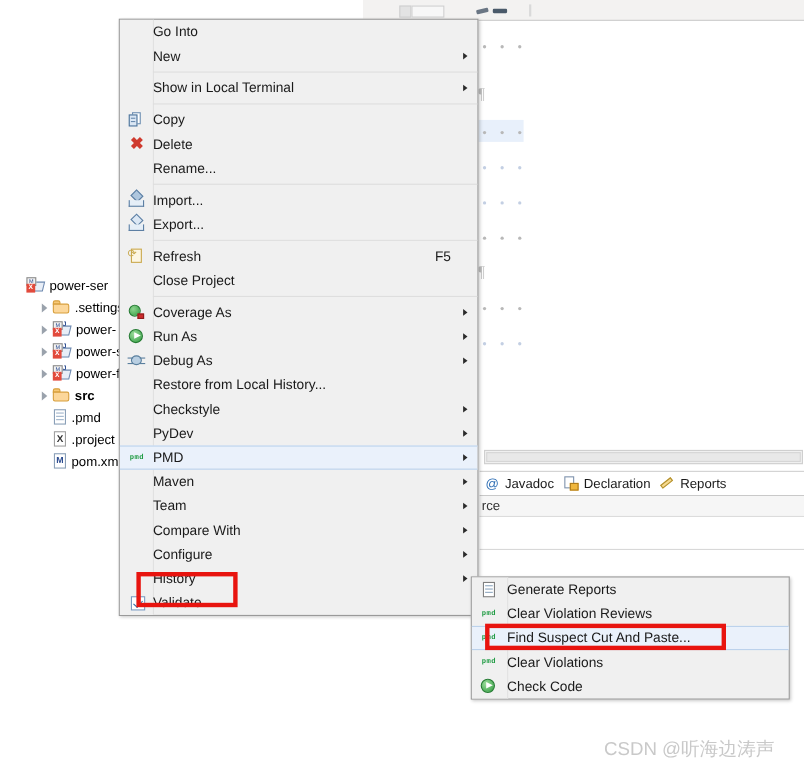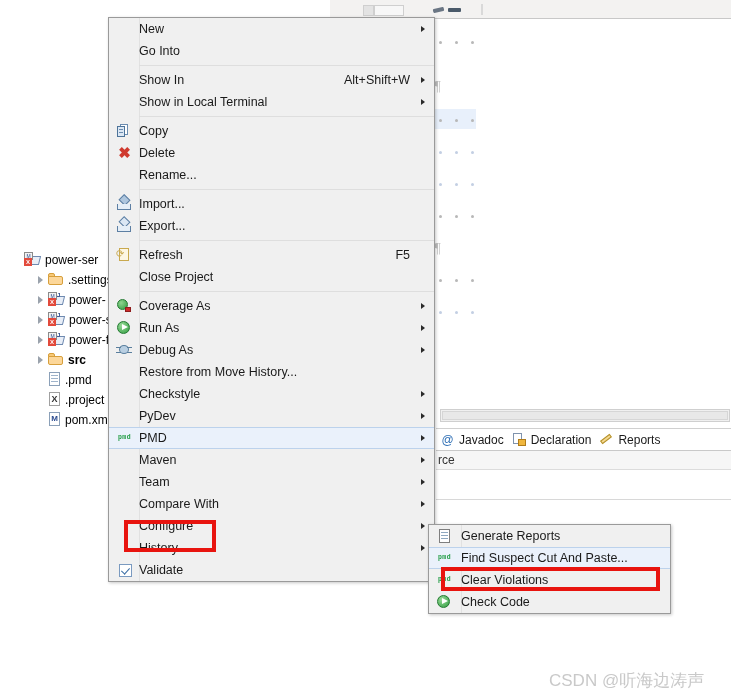--- a/index.html
+++ b/index.html
@@ -95,21 +95,21 @@
   .g-run .tri{position:absolute;left:6px;top:4px;width:0;height:0;border-left:6px solid #fff;border-top:3.5px solid transparent;border-bottom:3.5px solid transparent;}
   .g-dbg .body{position:absolute;left:3px;top:3px;width:10px;height:9px;border-radius:50%;background:#b9cfe2;border:1px solid #5a7f9e;box-sizing:border-box;}
   .g-dbg .lg{position:absolute;background:#5a7f9e;height:1px;width:5px;}
   .g-prof .ball{position:absolute;left:0px;top:1px;width:11px;height:11px;border-radius:50%;background:radial-gradient(circle at 35% 32%,#9bdc9b,#2f9b3f);border:1px solid #237a31;box-sizing:border-box;}
   .g-prof .ln{position:absolute;left:11px;width:6px;height:1px;background:#5f5f5f;}
   .g-pmd{font-size:6.5px;color:#1f9b43;font-family:"Liberation Mono",monospace;line-height:16px;letter-spacing:0.5px;text-align:center;font-weight:bold;}
   .g-check{width:13px;height:13px;background:#fff;border:1px solid #7a9ac0;box-sizing:border-box;position:absolute;left:3px;top:2px;}
   .g-check:after{content:"";position:absolute;left:3px;top:1px;width:4px;height:7px;border:solid #3a6ea5;border-width:0 1.6px 1.6px 0;transform:rotate(42deg);}
 
   
-  #pmd-submenu{position:absolute;left:428px;top:524px;width:243px;background:#f0f0f0;border:1px solid #9a9a9a;box-shadow:1px 1px 3px rgba(0,0,0,.22);box-sizing:border-box;z-index:45;}
+  #pmd-submenu{position:absolute;left:428px;top:524px;width:290px;background:#f0f0f0;border:1px solid #9a9a9a;box-shadow:1px 1px 3px rgba(0,0,0,.22);box-sizing:border-box;z-index:45;}
   #pmd-submenu .mi{padding-left:32px;height:22px;}
   #pmd-submenu .menu-gutter{width:32px;}
   .g-rep .sheet{position:absolute;left:3px;top:1px;width:11px;height:14px;background:#fff;border:1px solid #7f7f7f;box-sizing:border-box;}
   .g-rep .l{position:absolute;left:5px;width:7px;height:1px;background:#8fa8c0;}
 
   
   .annot{position:absolute;border:4px solid #e8140f;box-sizing:border-box;z-index:60;pointer-events:none;}
   #annot-pmd{left:124px;top:520px;width:92px;height:32px;}
   #annot-find{left:441px;top:567px;width:219px;height:24px;}
 
@@ -288,33 +288,28 @@
       </span>
       <span>pom.xm</span>
     </div>
   </div>
 </div>
 
 <div id="context-menu">
   <div class="menu-gutter"></div>
 
   <div class="mi">
+    <span class="mlabel">Go Into</span>
+  </div>
+  <div class="mi">
     <span class="mlabel">New</span>
     <span class="marrow"></span>
   </div>
-  <div class="mi">
-    <span class="mlabel">Go Into</span>
-  </div>
   <div class="msep"></div>
 
-  <div class="mi">
-    <span class="mlabel">Show In</span>
-    <span class="macc">Alt+Shift+W</span>
-    <span class="marrow"></span>
-  </div>
   <div class="mi">
     <span class="mlabel">Show in Local Terminal</span>
     <span class="marrow"></span>
   </div>
   <div class="msep"></div>
 
   <div class="mi">
     <span class="mic g-copy">
       <span class="s1"></span>
         <span class="s2"></span>
@@ -382,21 +377,21 @@
       <span class="body"></span>
       <span class="lg" style="left:0px;top:5px;"></span>
         <span class="lg" style="left:11px;top:5px;"></span>
       <span class="lg" style="left:0px;top:10px;"></span>
         <span class="lg" style="left:11px;top:10px;"></span>
     </span>
     <span class="mlabel">Debug As</span>
     <span class="marrow"></span>
   </div>
   <div class="mi">
-    <span class="mlabel">Restore from Move History...</span>
+    <span class="mlabel">Restore from Local History...</span>
   </div>
   <div class="mi">
     <span class="mlabel">Checkstyle</span>
     <span class="marrow"></span>
   </div>
   <div class="mi">
     <span class="mlabel">PyDev</span>
     <span class="marrow"></span>
   </div>
 
@@ -439,20 +434,24 @@
 
   <div class="mi">
     <span class="mic g-rep">
       <span class="sheet"></span>
         <span class="l" style="top:4px;"></span>
         <span class="l" style="top:7px;"></span>
         <span class="l" style="top:10px;"></span>
     </span>
     <span class="mlabel">Generate Reports</span>
   </div>
+  <div class="mi">
+    <span class="mic g-pmd">pmd</span>
+    <span class="mlabel">Clear Violation Reviews</span>
+  </div>
   <div class="mi hover">
     <span class="mic g-pmd">pmd</span>
     <span class="mlabel">Find Suspect Cut And Paste...</span>
   </div>
   <div class="mi">
     <span class="mic g-pmd">pmd</span>
     <span class="mlabel">Clear Violations</span>
   </div>
   <div class="mi">
     <span class="mic g-run">

